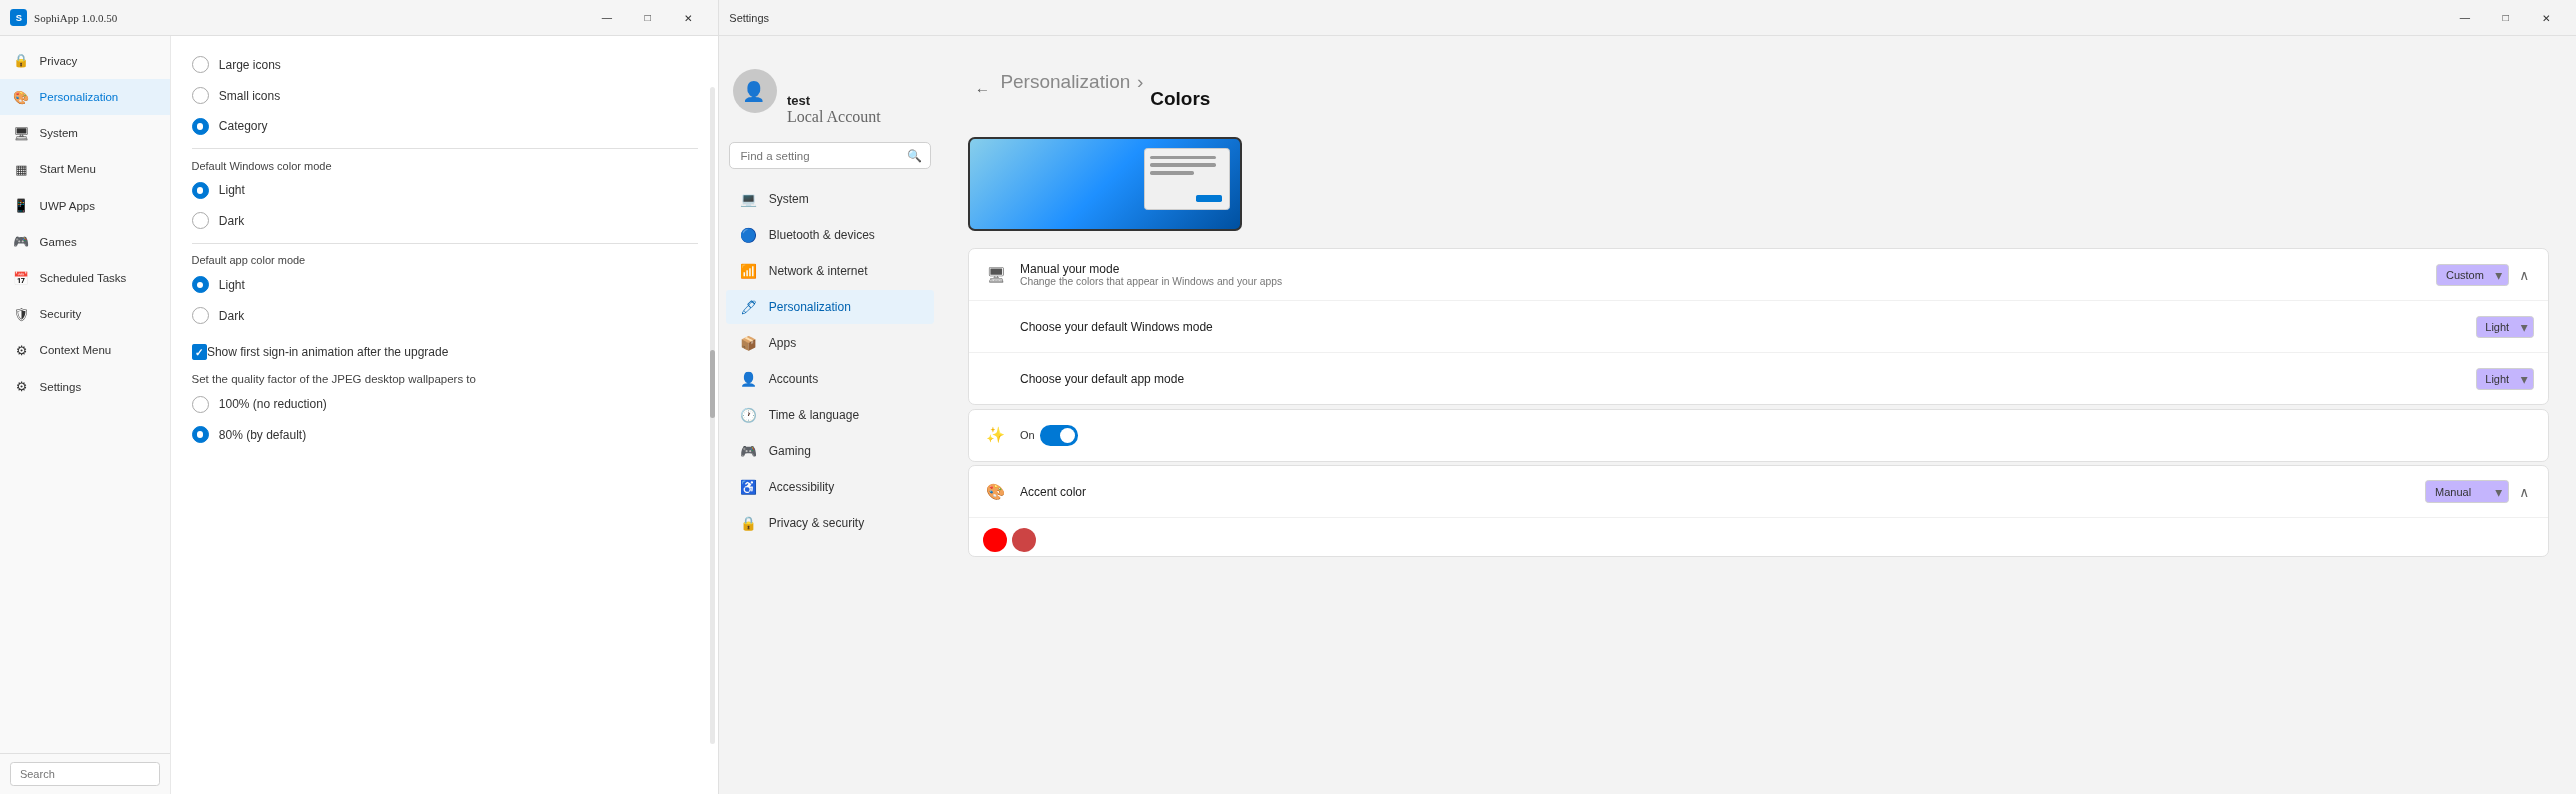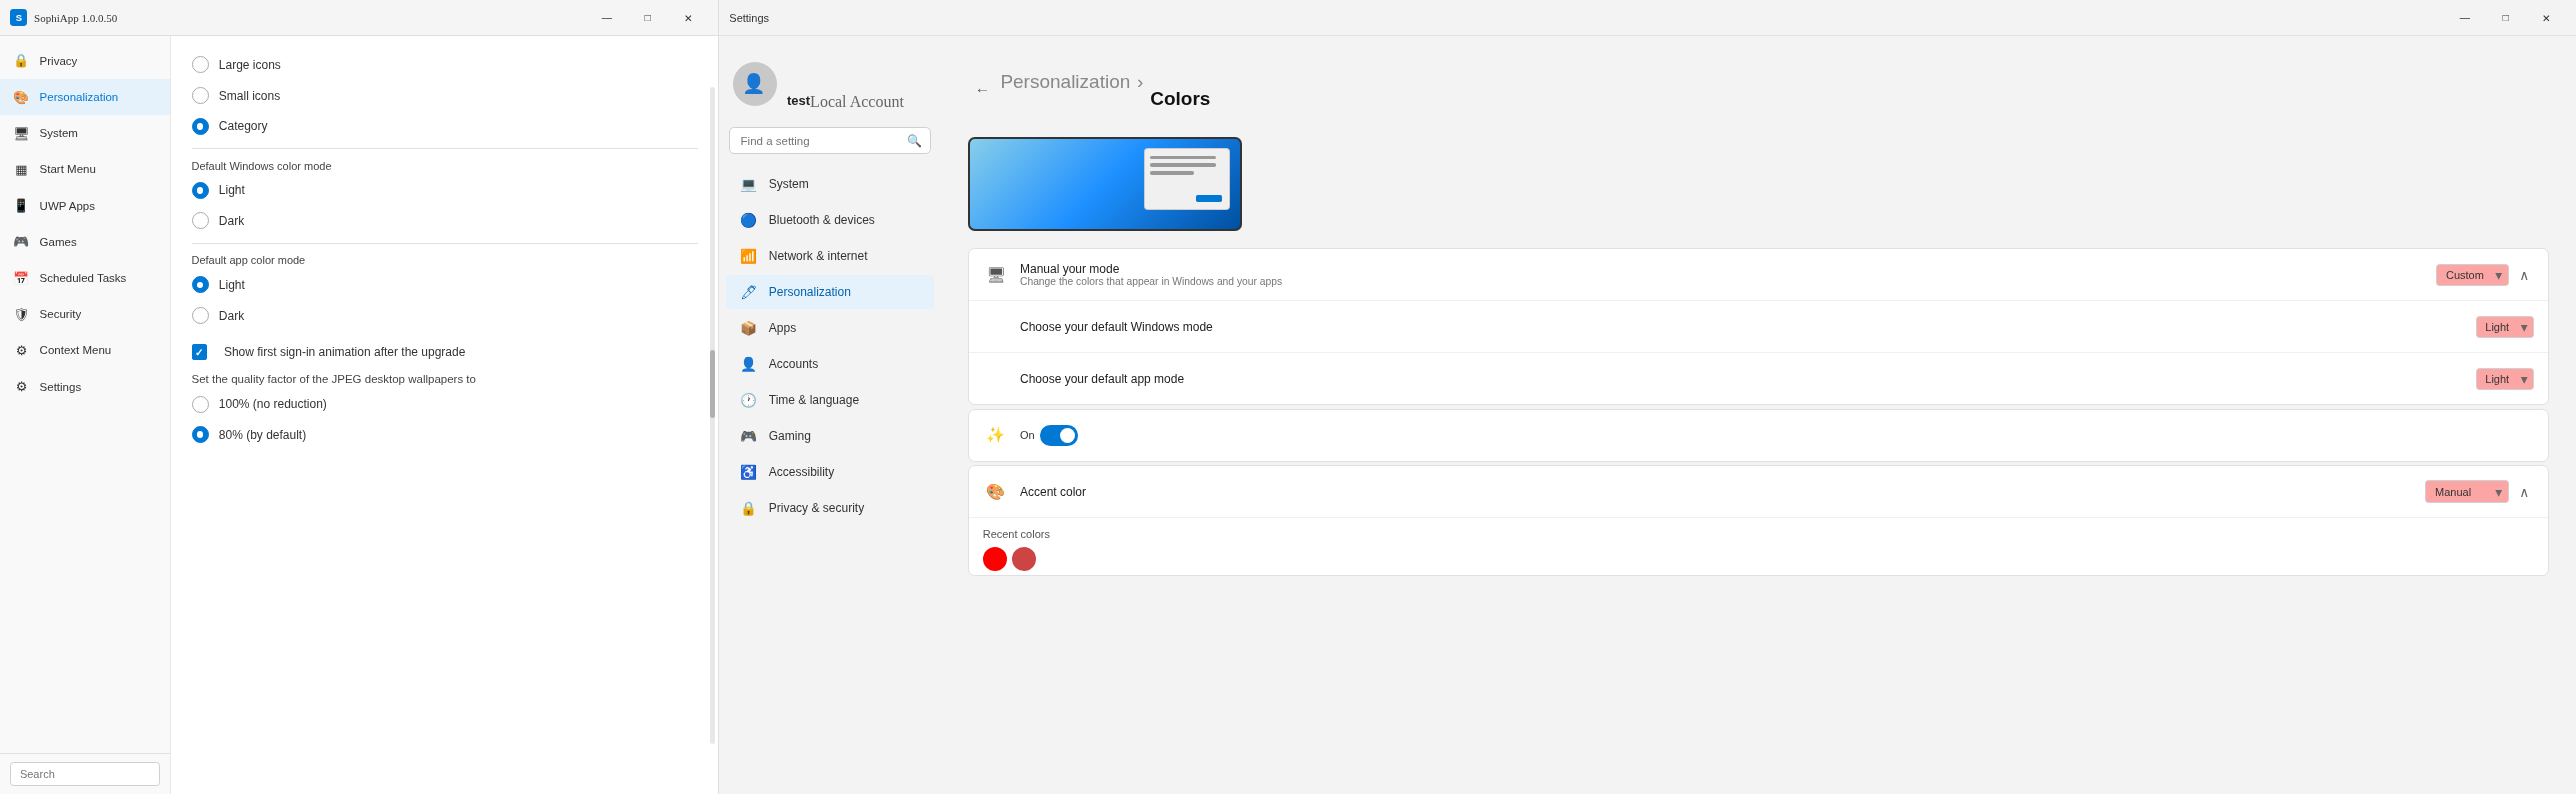--- a/index.html
+++ b/index.html
@@ -163,21 +163,21 @@
     }
     .divider {
       border: none;
       border-top: 0.9px solid #e0e0e0;
       margin: 6.8px 0;
     }
 
     .checkbox-option {
       display: flex;
       align-items: center;
-      gap: 17px;
+      gap: 0;
       padding: 6.8px 0;
       font-size: 12px;
       color: #333;
     }
     .checkbox-box {
       width: 15.4px;
       height: 15.4px;
       border: 1.7px solid #0078d4;
       background: #0078d4;
       display: flex;
@@ -269,21 +269,21 @@
       width: 44px;
       height: 44px;
       border-radius: 50%;
       background: #c8c8c8;
       display: flex;
       align-items: center;
       justify-content: center;
       font-size: 19px;
       color: #666;
     }
-    .user-info { display: flex; flex-direction: row; margin-top: 37px; }
+    .user-info { display: flex; flex-direction: column; margin-top: 37px; }
     .user-name { font-size: 13px; font-weight: 600; color: #222; }
     .user-type { font-size: 16px; color: #666; font-family: Liberation Serif, serif; }
 
     .settings-search {
       margin: 0 10.3px 10.3px;
       position: relative;
     }
     .settings-search input {
       width: 100%;
       padding: 6.8px 27px 6.8px 10.3px;
@@ -437,21 +437,21 @@
     }
     .settings-row-control {
       display: flex;
       align-items: center;
       gap: 5.1px;
     }
     .dropdown {
       padding: 4.3px 24px 4.3px 8.6px;
       border: 0.9px solid #d0d0d0;
       border-radius: 3.4px;
-      background: #fca5a5;
+      background: #c4b5fd;
       font-size: 11px;
       color: #333;
       cursor: pointer;
       appearance: none;
       position: relative;
     }
     .dropdown-wrapper {
       position: relative;
       display: inline-block;
     }
@@ -851,21 +851,20 @@
               <select class="dropdown">
                 <option>Manual</option>
                 <option>Automatic</option>
               </select>
             </div>
             <button class="chevron-btn">∧</button>
           </div>
         </div>
 
         <div class="recent-colors-row">
-          <div class="recent-colors-label">Recent colors</div>
           <div class="color-swatches">
             <div class="color-swatch" style="background:#ff0000;"></div>
             <div class="color-swatch" style="background:#cc4444;"></div>
           </div>
         </div>
       </div>
     </div>
   </div>
 </div>
 

